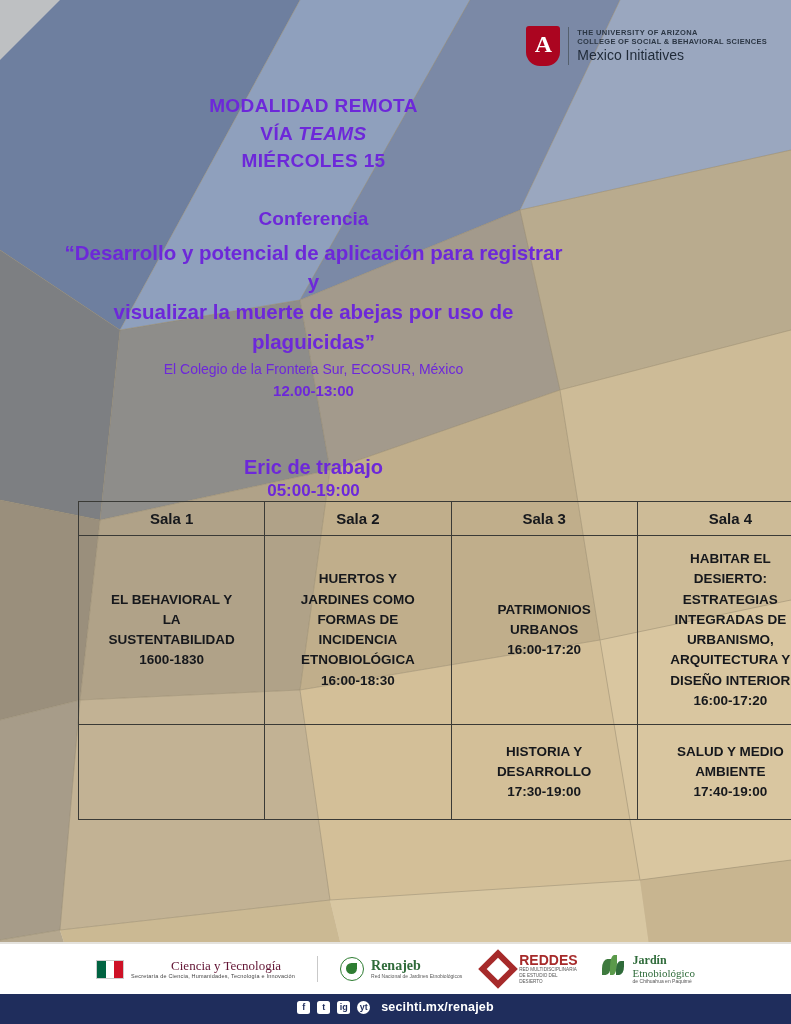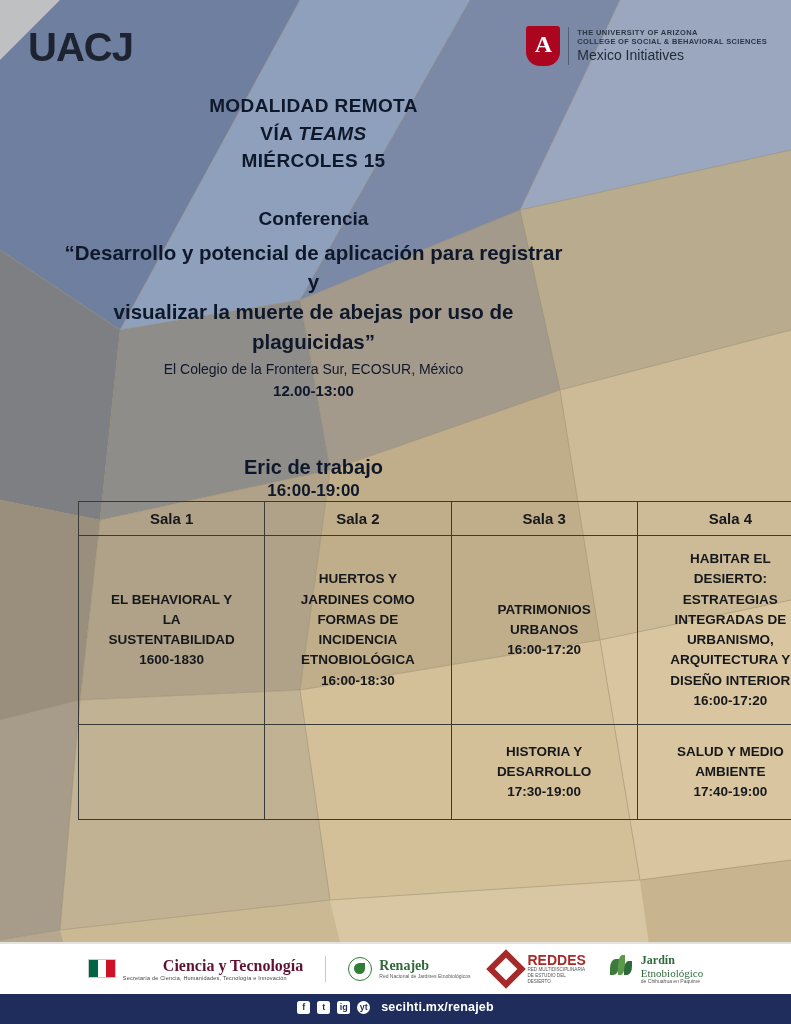--- a/index.html
+++ b/index.html
@@ -86,21 +86,21 @@
     color: #1f2a38;
   }
 
   
   .content {
     position: absolute;
     left: 0;
     top: 0;
     width: 627px;
     text-align: center;
-    color: #0f172a;
+    color: #6d28d9;
   }
   .modalidad {
     margin-top: 92px;
     font-size: 19px;
     font-weight: bold;
     letter-spacing: 0.4px;
     line-height: 1.45;
   }
   .modalidad .ital {
     font-style: italic;
@@ -214,22 +214,22 @@
   .flag i { display: block; width: 33.33%; height: 100%; }
   .flag .g { background: #006341; }
   .flag .w { background: #fff; }
   .flag .r { background: #ce1126; }
   .ciencia {
     line-height: 1.1;
     text-align: left;
   }
   .ciencia .big {
     font-family: "Liberation Serif", serif;
-    font-size: 16px;
-    font-weight: bold;
+    font-size: 13px;
+    font-weight: normal;
     color: #611232;
     margin-left: 40px;
   }
   .ciencia .small {
     font-size: 5.5px;
     color: #444;
     letter-spacing: 0.2px;
   }
   .sep-v {
     width: 1px;
@@ -417,23 +417,20 @@
       <path d="M120,330 L100,520 L80,700 L60,930"></path>
       <path d="M300,300 L330,470 L300,690 L330,900"></path>
       <path d="M520,210 L560,390 L600,640 L640,880"></path>
       <path d="M300,0 L120,330"></path>
       <path d="M470,0 L300,300"></path>
       <path d="M620,0 L520,210"></path>
     </g>
     <polygon points="0,0 60,0 0,60" fill="#e9e3d6" opacity="0.65"></polygon>
   </svg>
 
-  <div class="logo-uacj">
-    <span>UACJ</span>
-  </div>
 
   <div class="logo-ua">
     <div class="ua-shield">A</div>
     <div class="ua-divider"></div>
     <div class="ua-text">
       <div class="l1">THE UNIVERSITY OF ARIZONA</div>
       <div class="l2">COLLEGE OF SOCIAL &amp; BEHAVIORAL SCIENCES</div>
       <div class="l3">Mexico Initiatives</div>
     </div>
   </div>
@@ -448,21 +445,21 @@
     <div class="conf-label">Conferencia</div>
     <div class="conf-title">
       <div>“Desarrollo y potencial de aplicación para registrar y</div>
       <div>visualizar la muerte de abejas por uso de</div>
       <div>plaguicidas”</div>
     </div>
     <div class="affiliation">El Colegio de la Frontera Sur, ECOSUR, México</div>
     <div class="conf-time">12.00-13:00</div>
 
     <div class="mesas-title">Eric de trabajo</div>
-    <div class="mesas-time">16:00-19:00</div>
+    <div class="mesas-time">05:00-19:00</div>
   </div>
 
   <div class="table-wrap">
     <table class="schedule">
       <thead>
         <tr>
           <th>Sala 1</th>
           <th>Sala 2</th>
           <th>Sala 3</th>
           <th>Sala 4</th>

